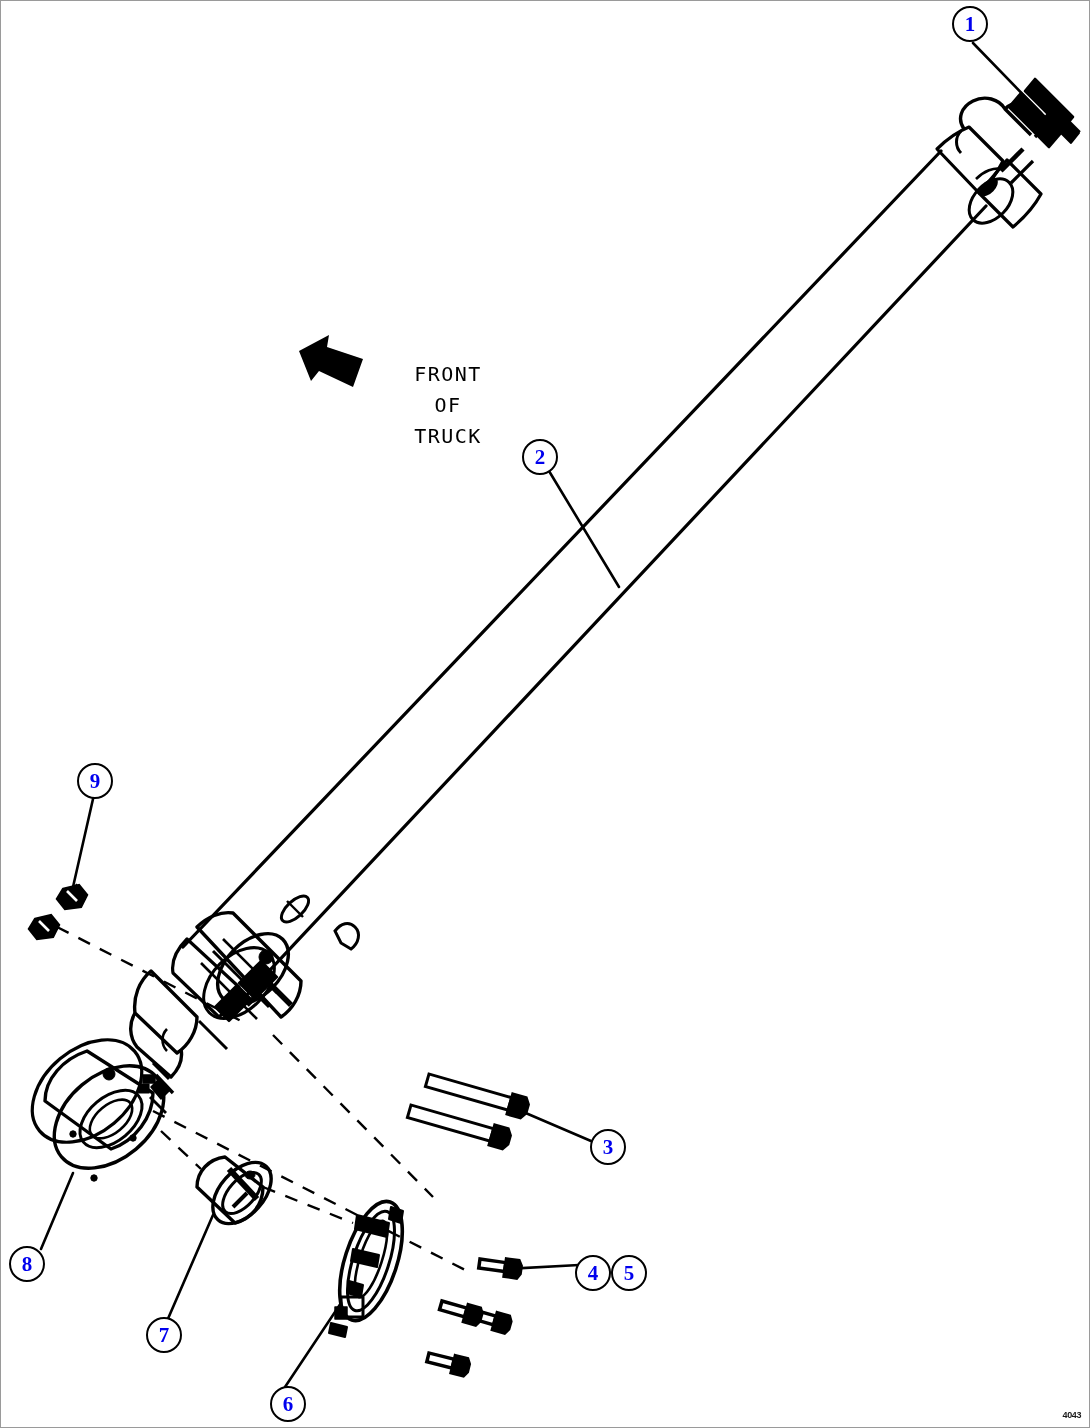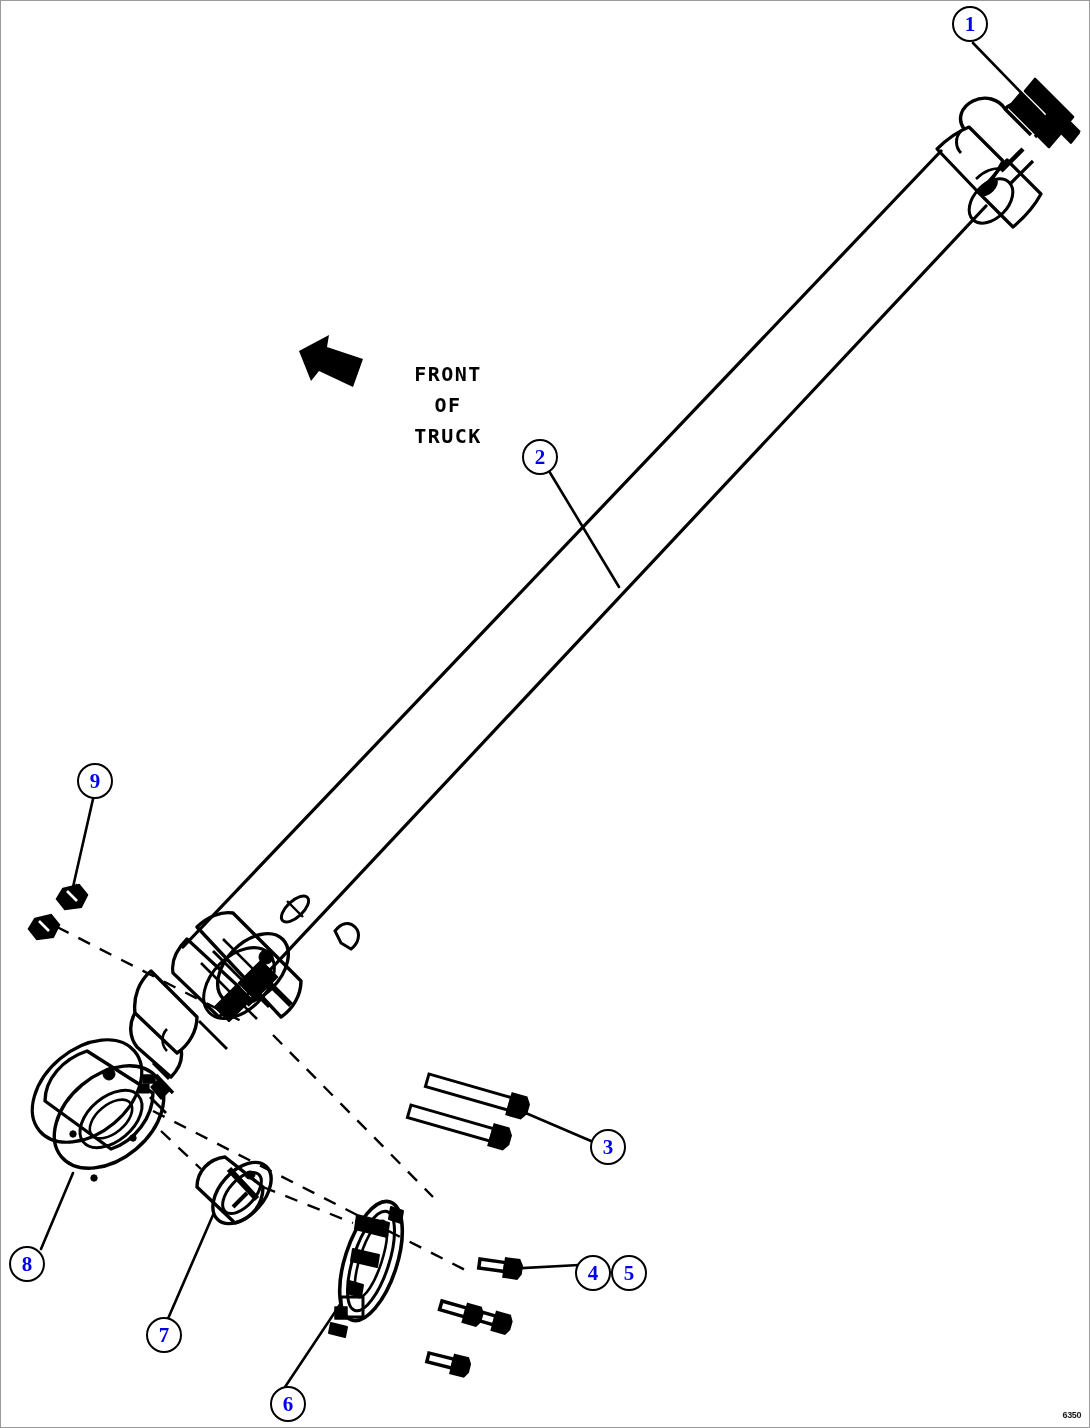--- a/index.html
+++ b/index.html
@@ -26,21 +26,21 @@
     font-weight:bold;
     font-size:21px;
     line-height:1;
     color:#0000ee;
     z-index:40;
     user-select:none;
   }
   .dirlabel{
     position:absolute;
     font-family:"DejaVu Sans Mono","Liberation Mono",monospace;
-    font-weight:bold;
+    font-weight:normal;
     font-size:20px;
     letter-spacing:1.5px;
     color:#000000;
     text-align:center;
     line-height:1.55;
     white-space:pre;
     z-index:30;
   }
   .figid{
     position:absolute;
@@ -249,15 +249,15 @@
   <div class="callout" style="left:145px;top:1316px;">
       <span>7</span>
     </div>
   <div class="callout" style="left:8px;top:1245px;">
       <span>8</span>
     </div>
   <div class="callout" style="left:76px;top:762px;">
       <span>9</span>
     </div>
 
-  <div class="figid">6350</div>
+  <div class="figid">4043</div>
 
 </div>
 
 </body></html>

